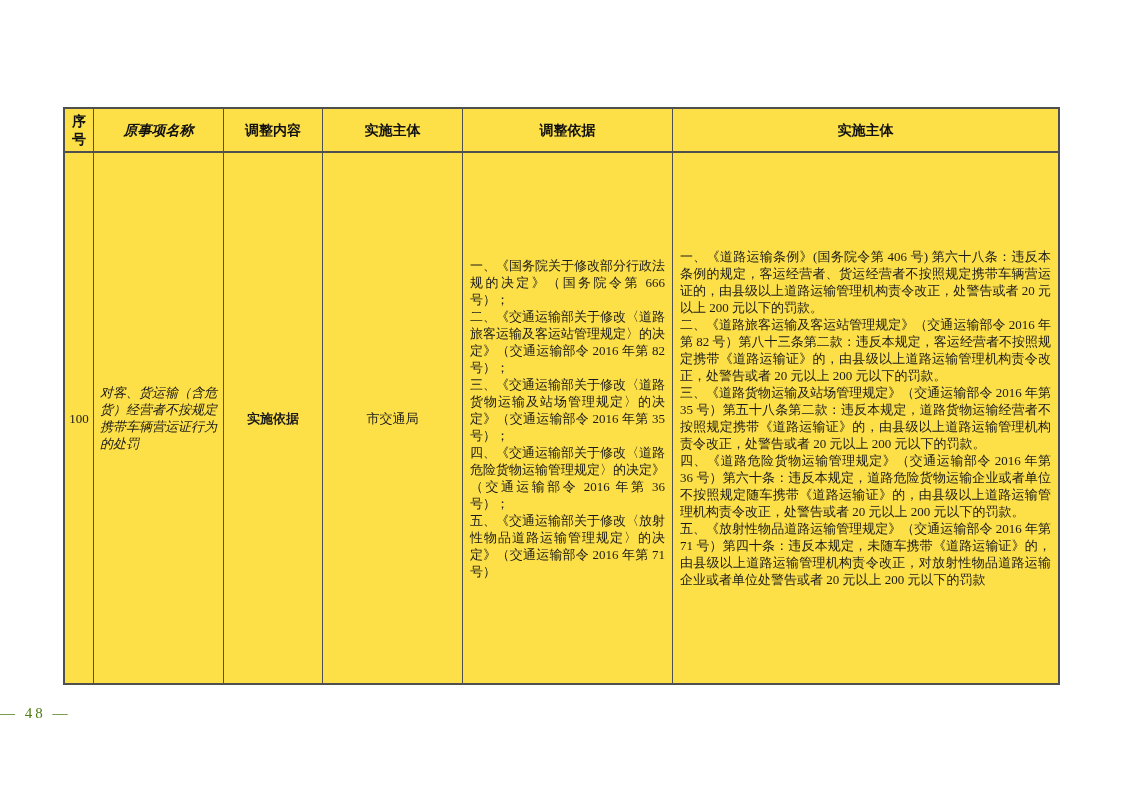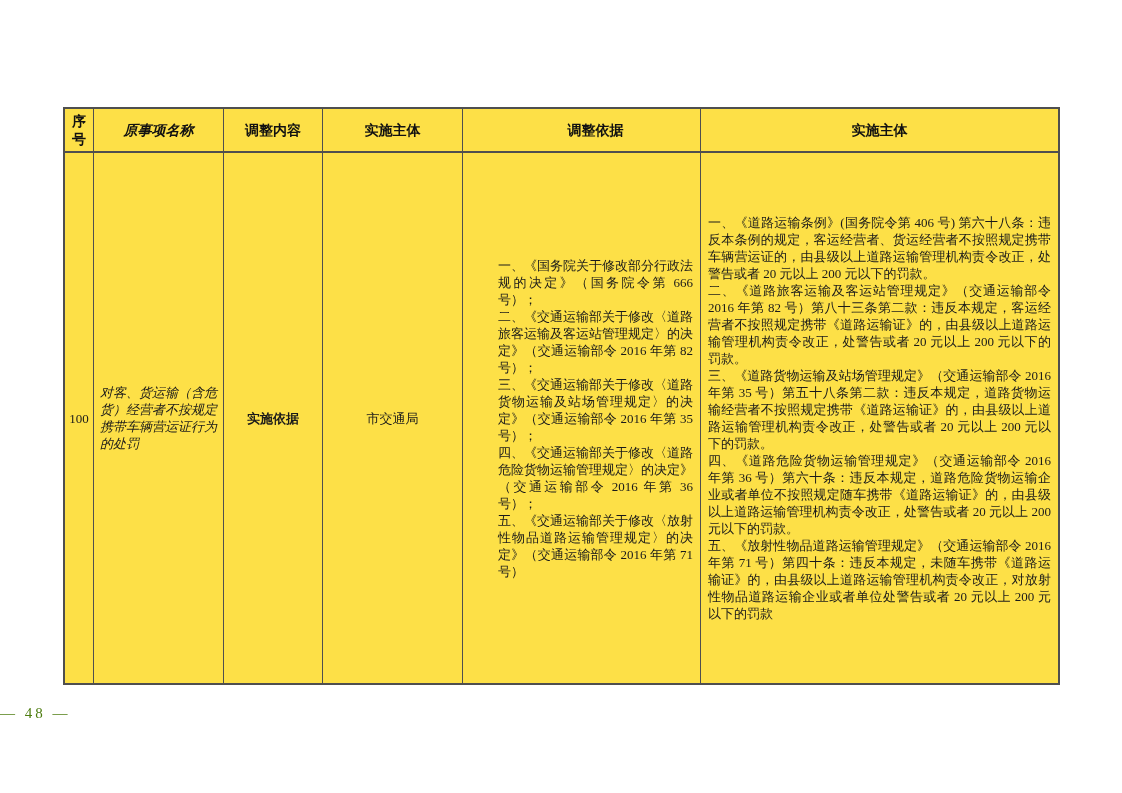--- a/index.html
+++ b/index.html
@@ -35,21 +35,21 @@
     display: flex;
     flex-direction: column;
     justify-content: center;
     overflow: hidden;
   }
   .tcell:last-child { border-right: none; }
   .c1 { width: 29px; flex: none; }
   .c2 { width: 130px; flex: none; font-style: italic; }
   .c3 { width: 99px; flex: none; font-weight: bold; }
   .c4 { width: 140px; flex: none; }
-  .c5 { width: 210px; flex: none; margin-left: 28px; }
+  .c5 { width: 210px; flex: none; }
   .c6 { flex: 1; }
   .header-row .tcell {
     align-items: center;
     justify-content: center;
     text-align: center;
     font-family: "Liberation Sans", "DejaVu Sans", sans-serif;
     font-weight: bold;
     font-size: 14px;
     line-height: 1.3;
     color: #111;

